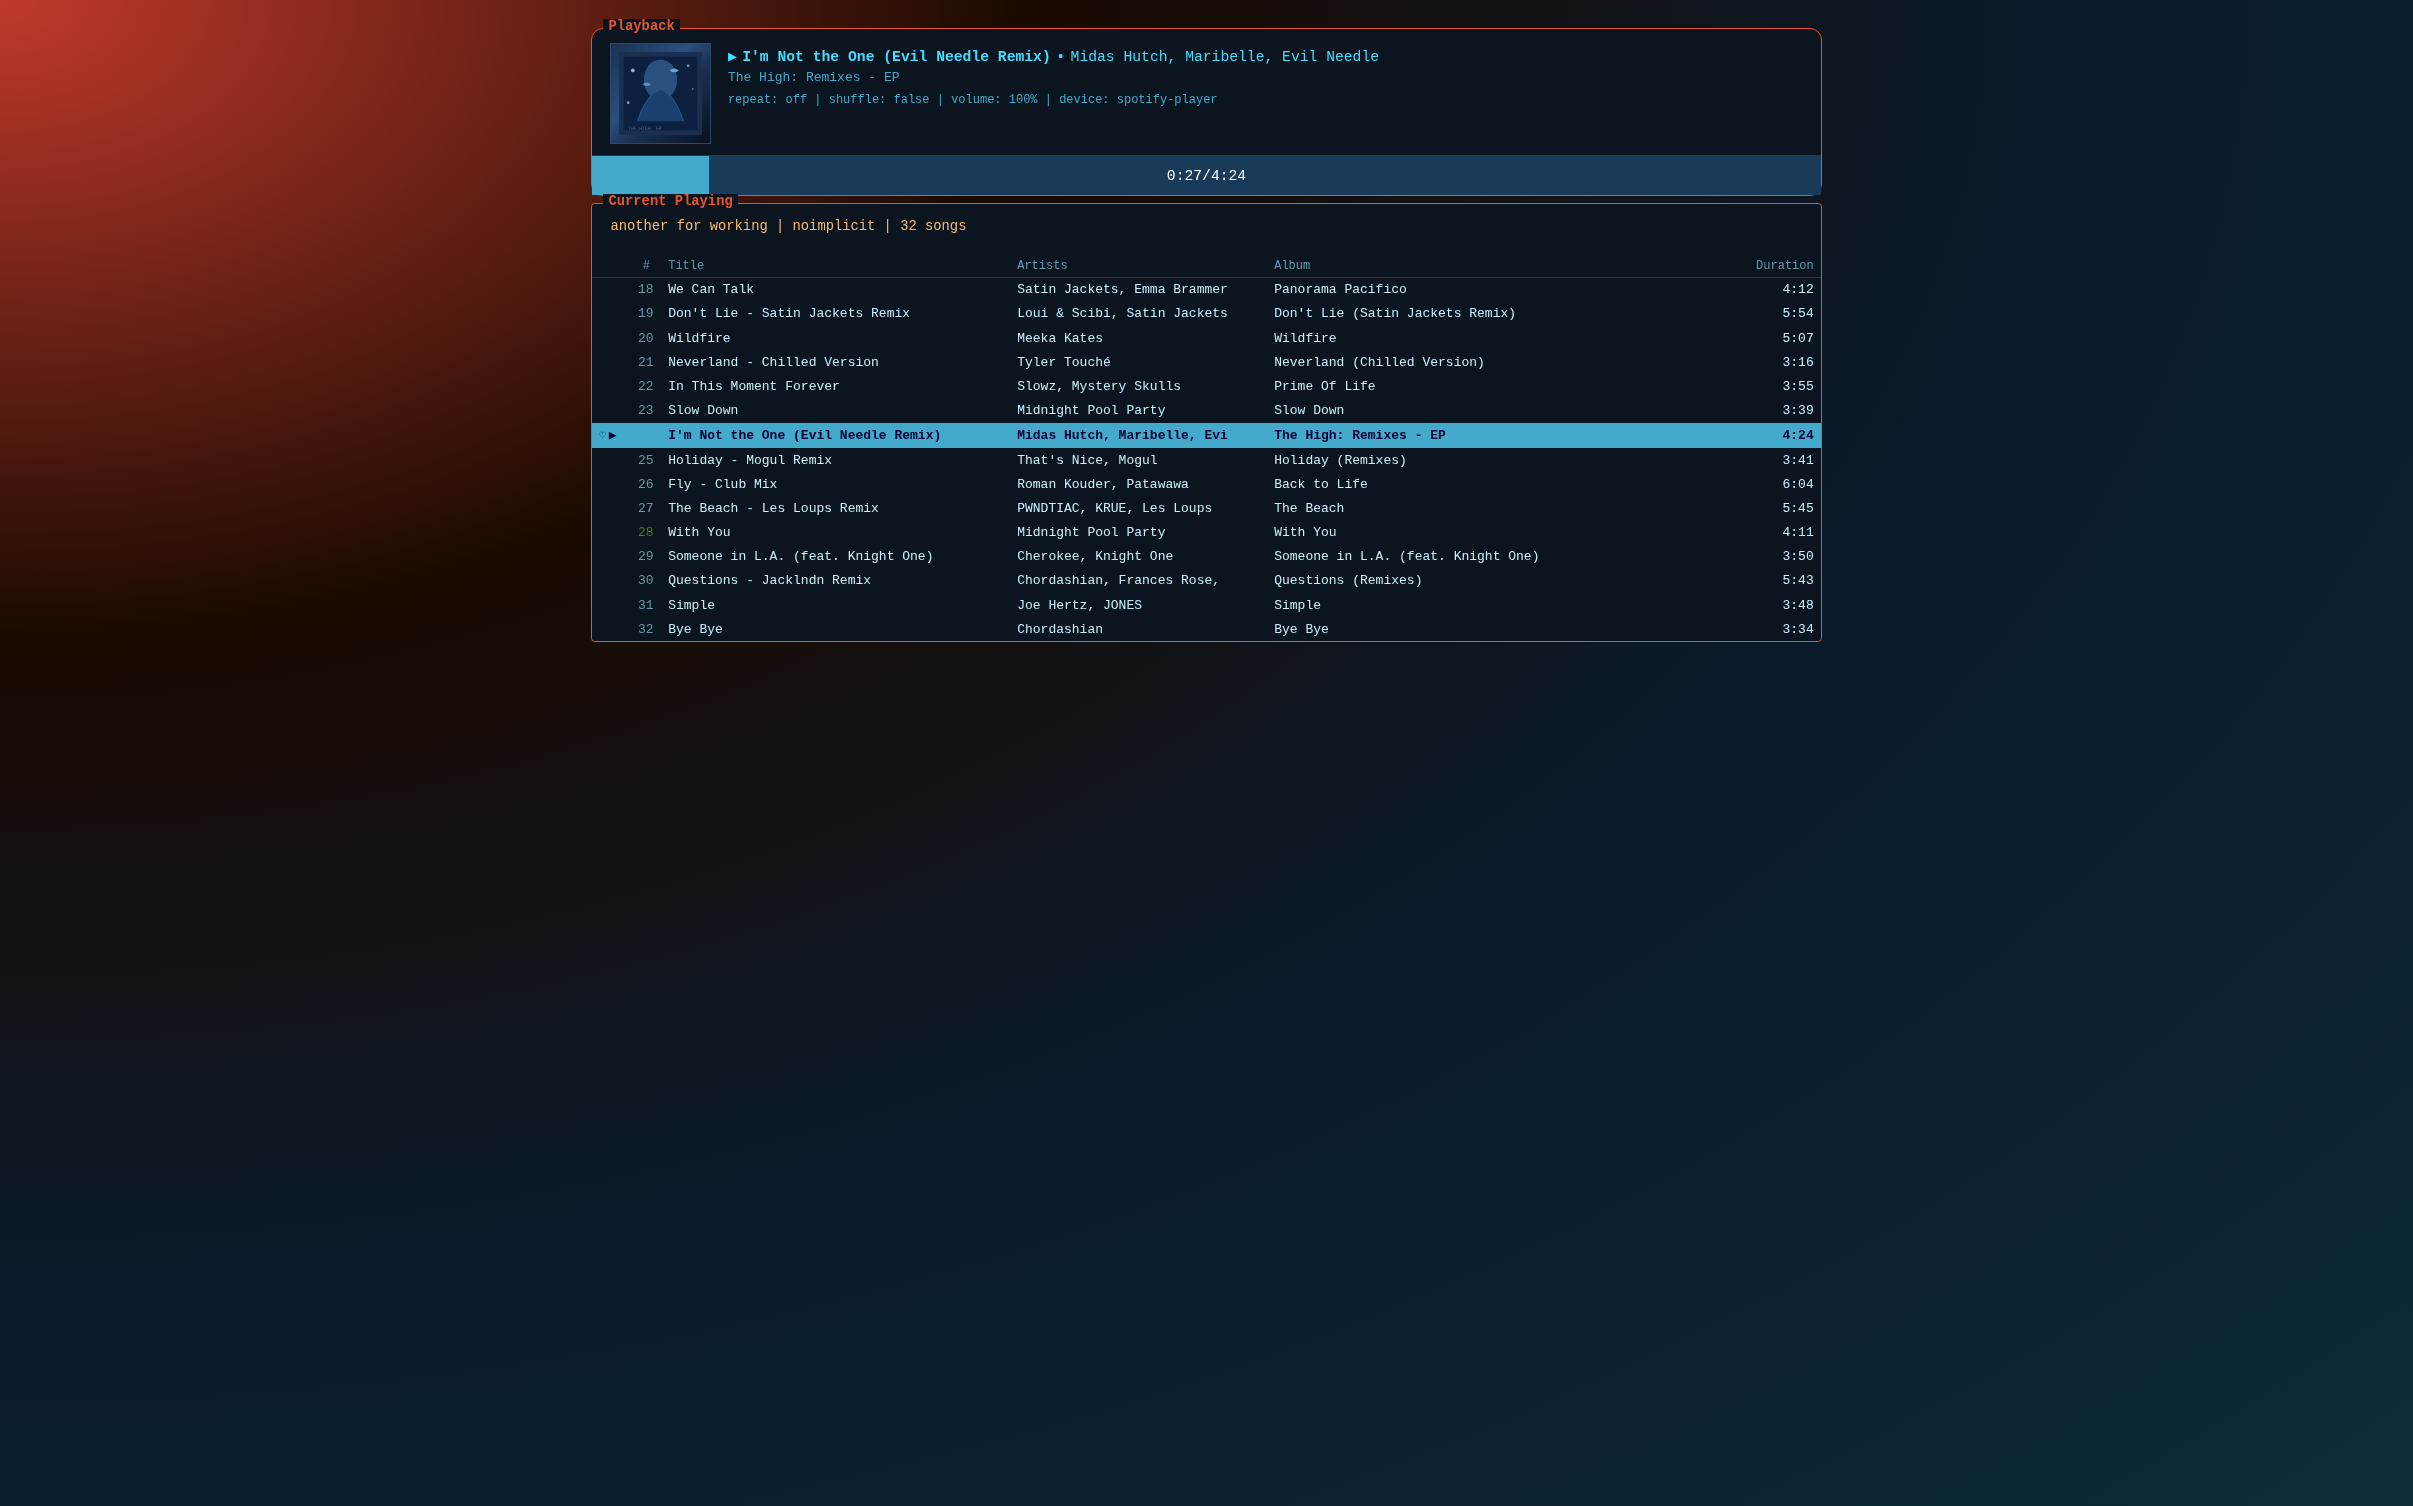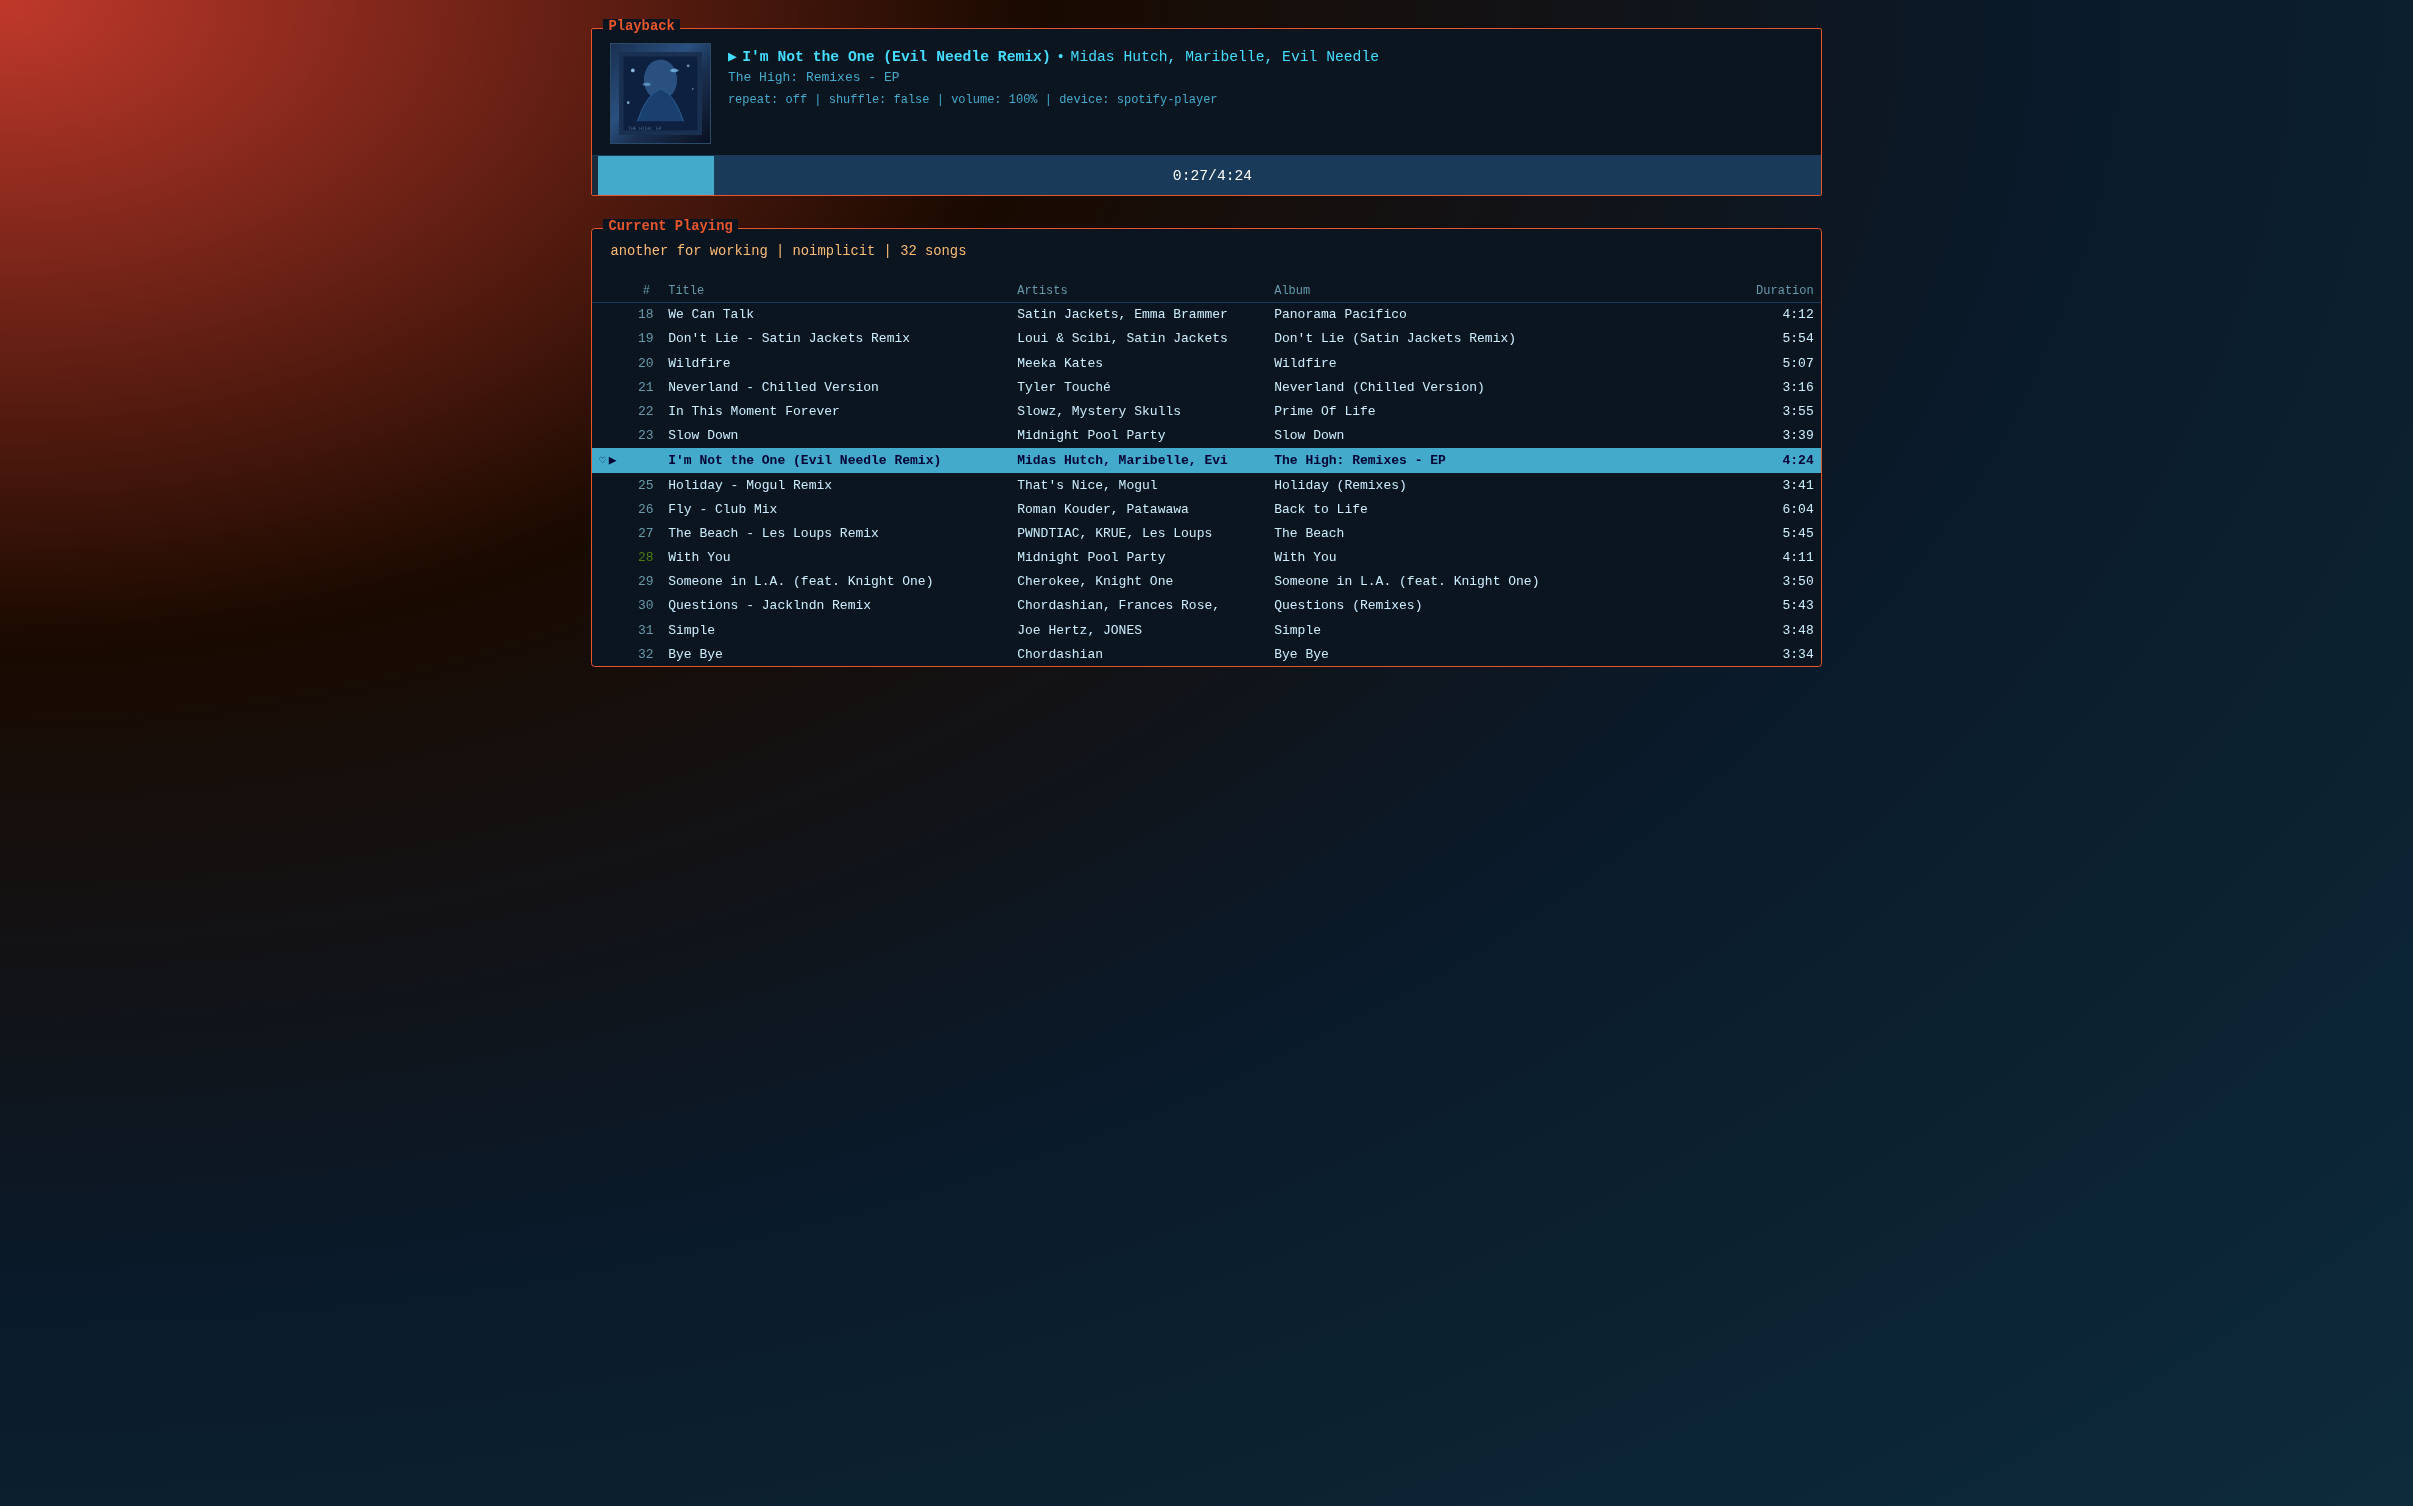--- a/index.html
+++ b/index.html
@@ -13,22 +13,22 @@
     }
 
     .main-container {
       max-width: 1231px;
       margin: 0 auto;
     }
 
     
     .playback-panel {
       border: 0.9px solid #e8552a;
-      border-radius: 2px;
-      margin-bottom: 32px;
+      border-radius: 12px;
+      margin-bottom: 7px;
       background: #0a1520;
       position: relative;
     }
 
     .panel-label {
       position: absolute;
       top: -10px;
       left: 11px;
       background: #0a1520;
       padding: 0 5.5px;
@@ -113,21 +113,20 @@
     }
 
     
     .progress-container {
       height: 40px;
       background: #1a2a3a;
       display: flex;
       align-items: center;
       position: relative;
       border-top: 0.9px solid #1a3a5a;
-      padding-left: 6px;
     }
 
     .progress-bar-fill {
       height: 100%;
       background: #44aacc;
       width: 9.5%;
     }
 
     .progress-bar-track {
       flex: 1;

